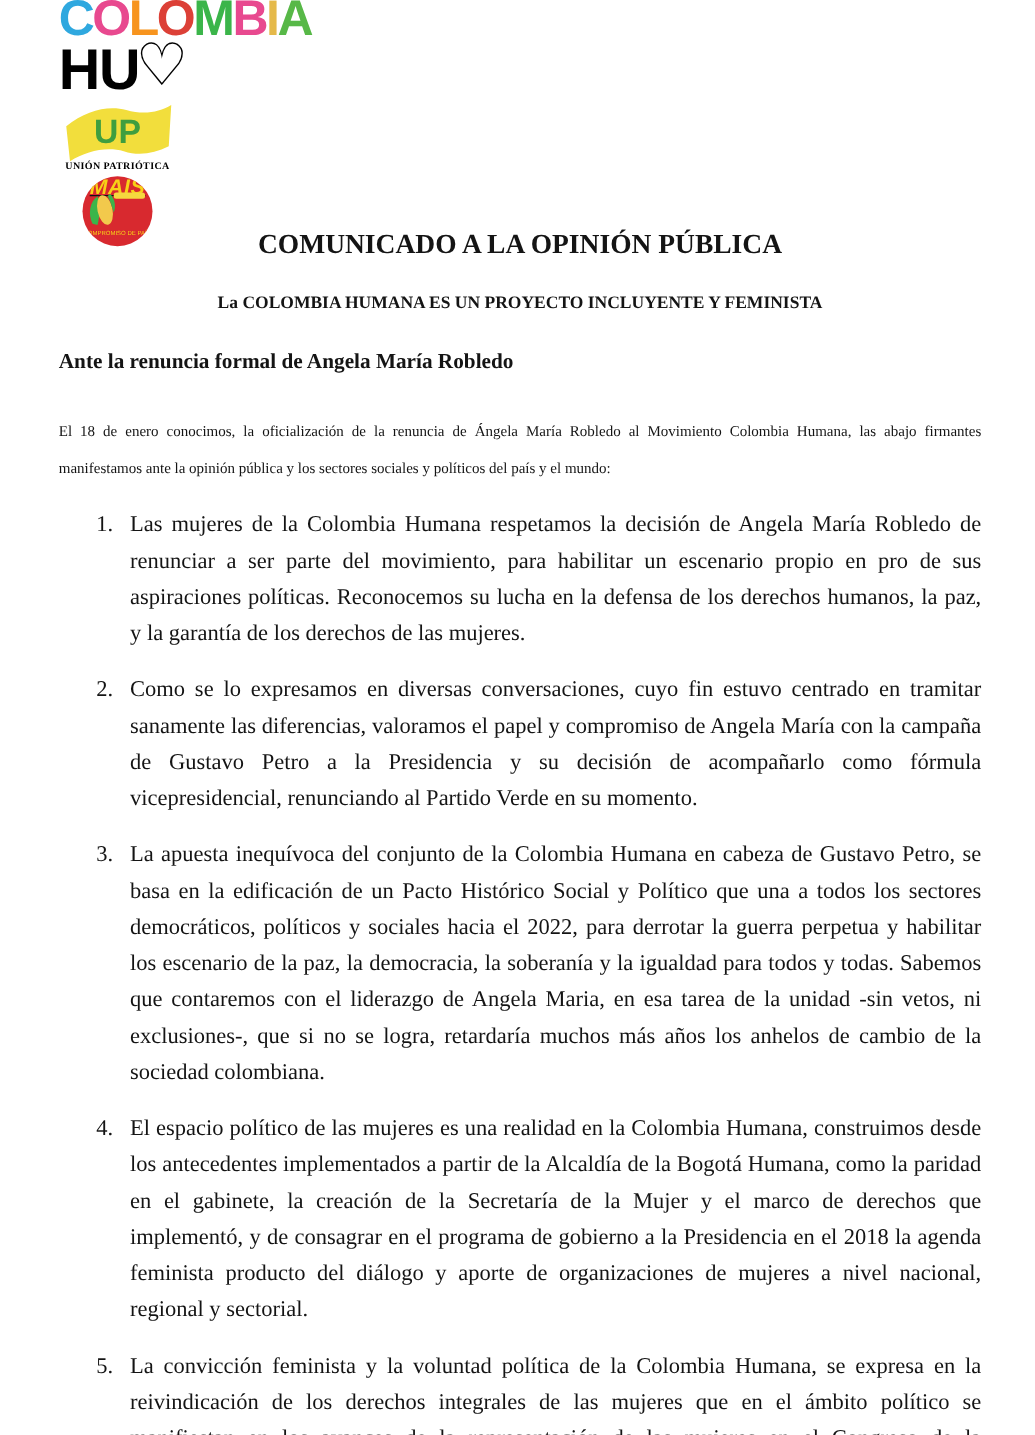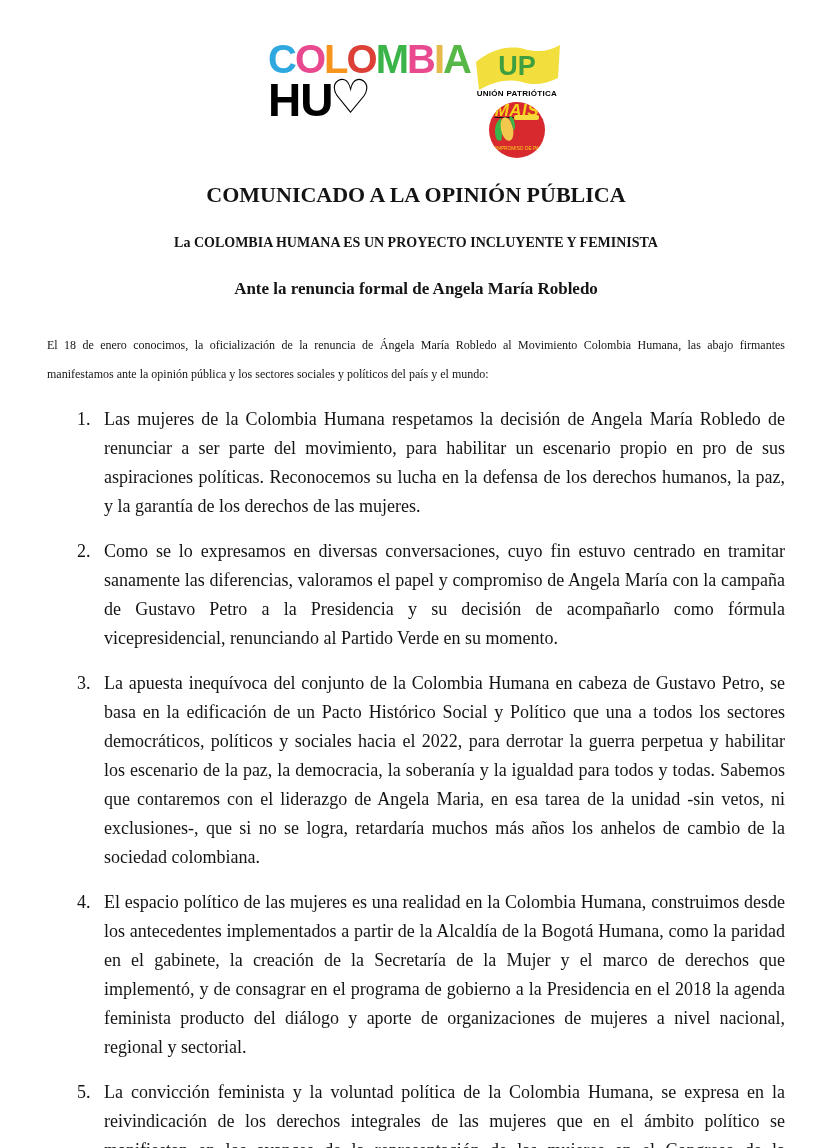--- a/index.html
+++ b/index.html
@@ -20,20 +20,21 @@
     background: #ffffff;
   }
 
   
   .logo-row {
     display: flex;
     justify-content: center;
     align-items: flex-start;
     padding-top: 40px;
     height: 112px;
+    flex-direction: column;
   }
   .logo-left { text-align: left; }
   .colombia-line {
     font-family: "Liberation Sans", sans-serif;
     font-weight: bold;
     font-size: 40px;
     letter-spacing: -2px;
     line-height: 0.95;
     white-space: nowrap;
   }
@@ -57,21 +58,21 @@
     top: -3px;
   }
   .logo-right {
     display: flex;
     flex-direction: column;
     align-items: center;
     width: 94px;
     padding-top: 2px;
   }
   .up-subtitle {
-    font-family: Liberation Sans, sans-serif;
+    font-family: Liberation Serif, serif;
     font-size: 8px;
     font-weight: bold;
     letter-spacing: 0.3px;
     margin-top: -3px;
     color: #000;
     white-space: nowrap;
   }
   .mais-circle {
     width: 56px;
     height: 56px;
@@ -111,21 +112,21 @@
     margin-bottom: 5px;
     white-space: nowrap;
     line-height: 1;
     position: absolute;
     bottom: 1px;
   }
 
   
   .h1 { text-align: center; font-weight: bold; font-size: 22px; margin: 30px 0 0 0; }
   .h2 { text-align: center; font-weight: bold; font-size: 14px; margin: 27px 0 0 0; }
-  .h3 { text-align: center; font-weight: bold; font-size: 17px; margin: 28px 0 12px 0; }
+  .h3 { text-align: left; font-weight: bold; font-size: 17px; margin: 28px 0 12px 0; }
 
   
   .intro {
     margin-top: 32px;
     font-size: 12px;
     line-height: 29px;
     text-align: justify;
   }
   .list { margin-top: 0; }
   .list-item { display: flex; margin-top: 16px; }

